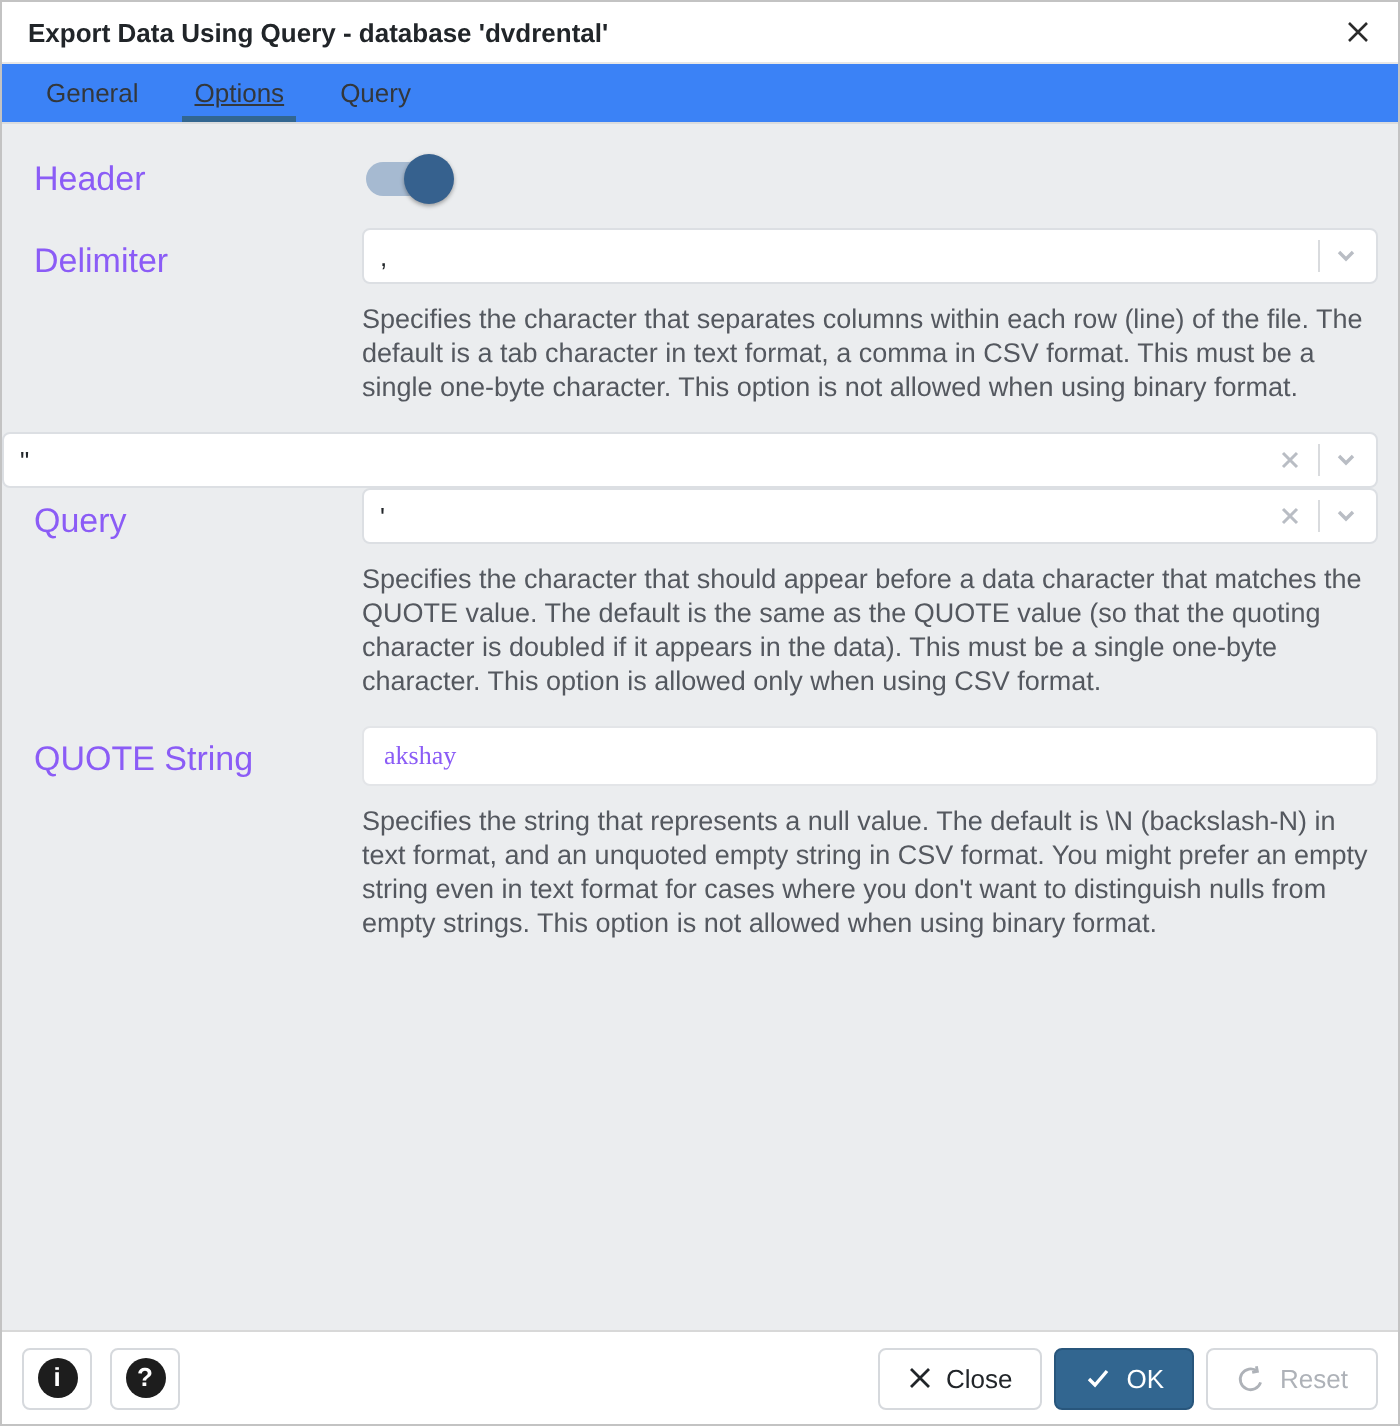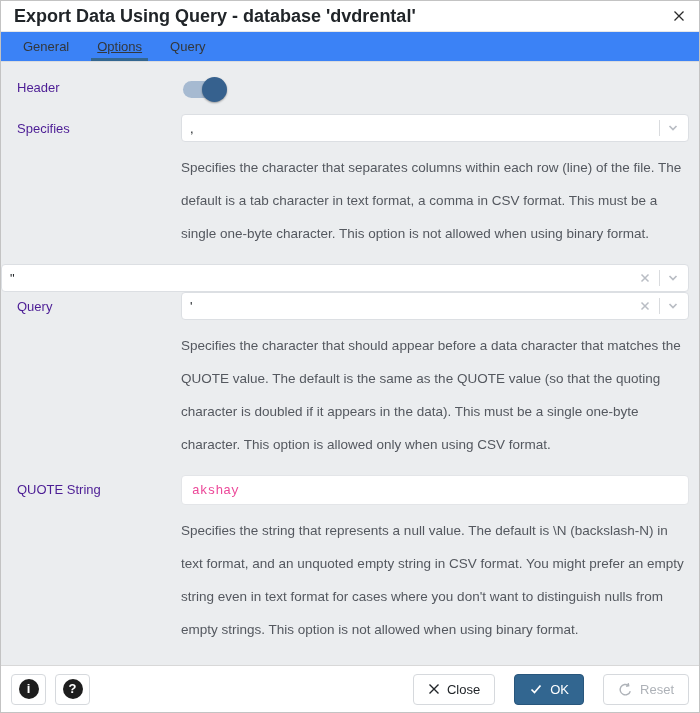--- a/index.html
+++ b/index.html
@@ -15,21 +15,21 @@
   }
 
   
   .titlebar {
     height: 31px; flex: 0 0 31px;
     display: flex; align-items: center;
     padding: 0 13px;
     background: #ffffff;
     border-bottom: 1px solid #e7e7e7;
   }
-  .titlebar .title { font-size: 18px; font-weight: bold; color: #212529; }
+  .titlebar .title { font-size: 13px; font-weight: bold; color: #212529; }
   .titlebar .close { margin-left: auto; cursor: pointer; display: flex; align-items: center; }
 
   
   .tabbar {
     height: 30px; flex: 0 0 30px;
     display: flex; align-items: stretch;
     padding: 0 8px;
     background: #3b82f6;
     border-bottom: 1px solid #dadcde;
   }
@@ -45,21 +45,21 @@
   .content {
     flex: 1 1 auto;
     background: #ebedef;
     padding: 14px 10px 0 0;
     overflow: hidden;
   }
   .row { display: flex; }
   .row .label {
     flex: 0 0 180px; width: 180px;
     padding: 7px 8px 0 16px;
-    font-size: 13px; color: #4c1d95;
+    font-size: 17px; color: #8b5cf6;
   }
   .row .control { flex: 1 1 auto; min-width: 0; }
 
   .row-toggle { margin-bottom: 12px; }
   .row-toggle .label { padding-top: 4px; }
   .toggle {
     position: relative; width: 42px; height: 17px; margin: 5px 0 4px 2px;
     background: #a6bad1; border-radius: 9px; cursor: pointer;
   }
   .toggle .knob {
@@ -81,28 +81,28 @@
   .field .clear { display: flex; align-items: center; cursor: pointer; padding: 2px; }
   .field .sep { width: 1px; height: 16px; background: #d9dbde; margin: 0 6px; }
   .field .chev { display: flex; align-items: center; cursor: pointer; padding: 2px 0; }
 
   input.text-field {
     width: 100%; height: 30px;
     background: #ffffff;
     border: 1px solid #e3e5e8;
     border-radius: 4px;
     padding: 0 10px;
-    font-family: Liberation Mono, monospace;
-    font-size: 13px; color: #ec4899;
+    font-family: Liberation Serif, serif;
+    font-size: 13px; color: #8b5cf6;
     outline: none;
   }
 
   .desc {
     margin: 9px 0 14px 0;
-    font-size: 13.5px; line-height: 33px;
+    font-size: 13.5px; line-height: 17px;
     color: #54585f;
   }
 
   
   .footer {
     flex: 0 0 47px; height: 47px;
     display: flex; align-items: center;
     padding: 0 10px;
     background: #ffffff;
     border-top: 1px solid #d8d8d8;
@@ -121,21 +121,21 @@
     line-height: 20px; text-align: center;
   }
   .footer .spacer { flex: 1 1 auto; }
   .btn {
     height: 31px;
     display: inline-flex; align-items: center; gap: 7px;
     border: 1px solid #d6d9dd; border-radius: 4px;
     background: #ffffff;
     padding: 0 14px;
     font-size: 13px; color: #212529;
-    margin-left: 19px; cursor: pointer;
+    margin-left: 6px; cursor: pointer;
   }
   .btn-reset { color: #aeb2b8; cursor: default; }
   .btn-ok {
     background: #326690; border-color: #28567c; color: #ffffff;
   }
 </style>
 </head>
 <body>
 
 <div class="dialog">
@@ -160,21 +160,21 @@
     <div class="row row-toggle">
       <div class="label">Header</div>
       <div class="control">
         <div class="toggle">
           <div class="knob"></div>
         </div>
       </div>
     </div>
 
     <div class="row">
-      <div class="label">Specifies</div>
+      <div class="label">Delimiter</div>
       <div class="control">
         <div class="field">
           <span class="value">,</span>
           <span class="sep"></span>
           <span class="chev">
             <svg width="14" height="14" viewBox="0 0 14 14">
                 <polyline points="3.5,5 7,8.5 10.5,5" fill="none" stroke="#b9bdc4" stroke-width="1.7"></polyline>
               </svg>
           </span>
         </div>

